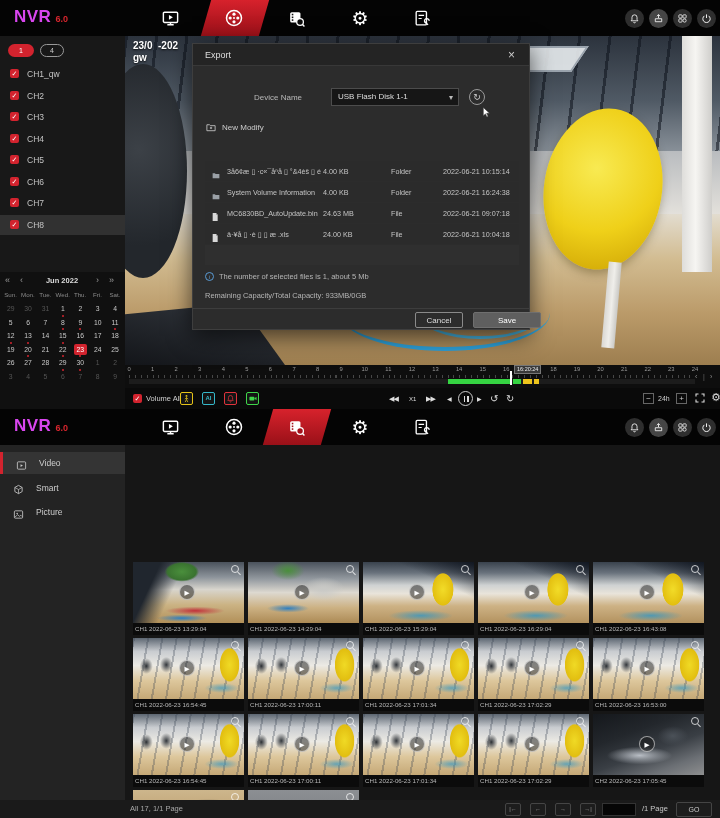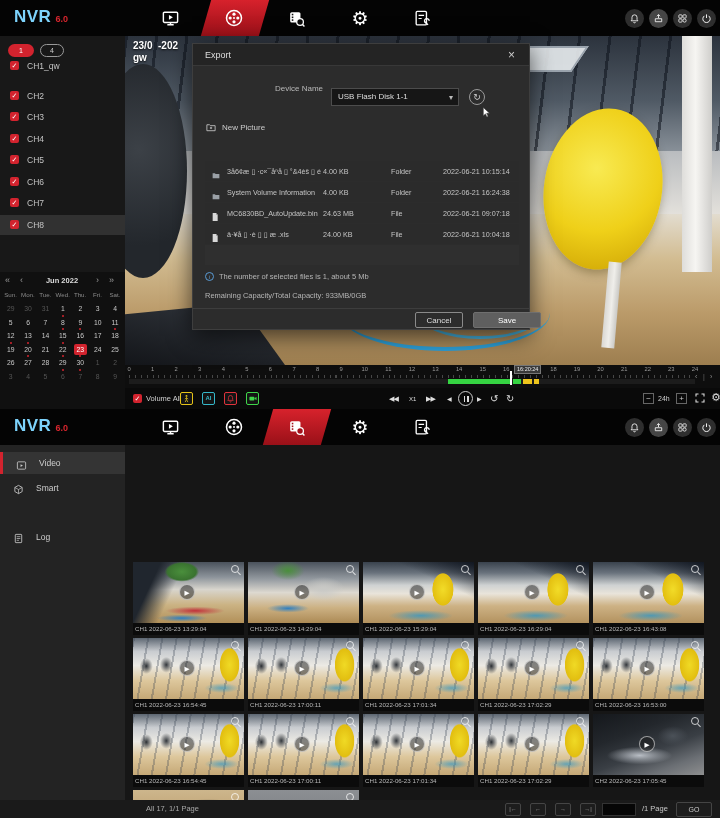--- a/index.html
+++ b/index.html
@@ -4,21 +4,21 @@
 <style>
   html,body{margin:0;padding:0;background:#000;}
   *{box-sizing:border-box;font-family:"Liberation Sans","DejaVu Sans",sans-serif;}
   .stage{position:relative;width:720px;height:818px;background:#000;overflow:hidden;}
   .screen{position:absolute;left:0;width:720px;height:409px;overflow:hidden;background:#141414;}
   .abs{position:absolute;}
 
   
   .topbar{position:absolute;left:0;top:0;width:720px;height:36px;background:#040404;z-index:5;}
   .logo{position:absolute;left:14px;top:7px;display:flex;align-items:baseline;}
-  .logo-nvr{font-size:17px;font-weight:800;color:#7dd3fc;letter-spacing:.5px;}
+  .logo-nvr{font-size:17px;font-weight:800;color:#d946ef;letter-spacing:.5px;}
   .logo-ver{font-size:9px;color:#d8262e;margin-left:4px;font-weight:600;}
   .navtab{position:absolute;top:0;width:48px;height:36px;display:flex;align-items:center;justify-content:center;background:none;border:none;cursor:pointer;z-index:2;}
   .active-bg{position:absolute;top:0;width:58px;height:36px;background:linear-gradient(180deg,#d7222c,#991018);transform:skewX(-16deg);z-index:1;}
   .sysbtn{position:absolute;top:9px;width:19px;height:19px;border-radius:50%;background:#2e2e2e;display:flex;align-items:center;justify-content:center;border:none;padding:0;cursor:pointer;}
 
   
   .pb-side{position:absolute;left:0;top:36px;width:125px;height:373px;background:#181818;}
   .pill{position:absolute;top:8px;height:13px;border-radius:7px;font-size:7px;display:flex;align-items:center;justify-content:center;color:#fff;}
   .ch-row{position:absolute;left:0;width:125px;height:20px;}
   .ch-row.active{background:#313131;}
@@ -230,21 +230,21 @@
             <path d="M12 3 v8" stroke="#fff" stroke-width="2"></path>
             <path d="M7.5 6.2 a8 8 0 1 0 9 0" fill="none" stroke="#fff" stroke-width="2"></path>
           </svg>
       </button>
     </header>
 
     <aside class="pb-side">
       <button class="pill" style="left:8px;width:26px;background:#d2232e;border:none;cursor:pointer;">1</button>
       <button class="pill" style="left:40px;width:24px;background:none;border:1px solid #999;color:#ccc;cursor:pointer;">4</button>
       <div id="channel-list">
-          <div class="ch-row" style="top: 20px;">
+          <div class="ch-row" style="top: 28px;">
             <span class="chk" style="left: 10px; top: 5px;">✓</span>
             <span class="ch-label">CH1_qw</span>
           </div>
           <div class="ch-row" style="top: 49.5px;">
             <span class="chk" style="left: 10px; top: 5px;">✓</span>
             <span class="ch-label">CH2</span>
           </div>
           <div class="ch-row" style="top: 71px;">
             <span class="chk" style="left: 10px; top: 5px;">✓</span>
             <span class="ch-label">CH3</span>
@@ -346,35 +346,35 @@
       <div class="v-cable2"></div>
       <div class="v-tread"></div>
       <div class="v-osd"><span>23/0  -202</span><br><span>gw</span></div>
     </div>
 
     <div class="dialog">
       <div class="dlg-title">
         <span>Export</span>
         <button class="dlg-close">×</button>
       </div>
-      <span class="dlg-label" style="left:40px;top:40px;width:90px;text-align:right;">Device Name</span>
+      <span class="dlg-label" style="left:40px;top:49px;width:90px;text-align:center;">Device Name</span>
       <div class="dlg-select">
         <span>USB Flash Disk 1-1</span>
         <span class="caret">▾</span>
       </div>
       <button class="refresh-btn">↻</button>
       <svg class="cursor" style="left:288px;top:62px;" width="11" height="13" viewBox="0 0 24 26">
           <path d="M5 2 L5 20 L9.8 16 L12.8 23 L15.6 21.4 L12.4 14.8 L18.6 14.4 Z" fill="#fff" stroke="#333" stroke-width="1.2"></path>
         </svg>
       <button class="newfolder">
         <svg width="12" height="11" viewBox="0 0 24 24">
             <path d="M3 6 h6 l2 2 h10 v11 H3 Z" fill="none" stroke="#ccc" stroke-width="1.8"></path>
             <path d="M12 10.5 v5 M9.5 13 h5" stroke="#ccc" stroke-width="1.8"></path>
           </svg>
-        <span>New Picture</span>
+        <span>New Modify</span>
       </button>
       <div id="file-rows">
           <div class="frow">
             <span class="ficon"><svg width="10" height="9" viewBox="0 0 24 24">
                 <path d="M3 6 h6 l2 2 h10 v11 H3 Z" fill="#9aa0a6"></path>
               </svg></span>
             <span class="fc name">3å6¢æ ▯ ·c«¯åⁿå ▯ °&amp;4èš ▯ é¢ ▯ c</span>
             <span class="fc size">4.00 KB</span>
             <span class="fc type">Folder</span>
             <span class="fc date">2022-06-21 10:15:14</span>
@@ -588,26 +588,27 @@
             </svg></span>
           <span class="lab">Smart</span>
         </div>
         <div class="s-item active" style="top: 7px;">
           <span class="ico"><svg width="11" height="11" viewBox="0 0 24 24">
               <rect x="3" y="4" width="18" height="16" rx="2" fill="none" stroke="#ccc" stroke-width="1.8"></rect>
               <path d="M10 9 L15 12 L10 15 Z" fill="#ccc"></path>
             </svg></span>
           <span class="lab">Video</span>
         </div>
-        <div class="s-item" style="top: 80.5px;">
+        <div class="s-item" style="top: 56px;">
           <span class="ico"><svg width="11" height="11" viewBox="0 0 24 24">
-              <rect x="5" y="3" width="14" height="18" rx="1.5" fill="none" stroke="#ccc" stroke-width="1.8"></rect>
-              <path d="M8 8h8 M8 12h8 M8 16h5" stroke="#ccc" stroke-width="1.5"></path>
+              <rect x="3" y="4" width="18" height="16" rx="2" fill="none" stroke="#ccc" stroke-width="1.8"></rect>
+              <circle cx="9" cy="10" r="1.6" fill="#ccc"></circle>
+              <path d="M4 18 L10 12.5 L14 16 L17 13.5 L20 16.5" stroke="#ccc" stroke-width="1.6" fill="none"></path>
             </svg></span>
-          <span class="lab">Log</span>
+          <span class="lab">Picture</span>
         </div>
       </aside>
 
     <div class="s-main"></div>
 
     <div id="chan-btns"></div>
 
     <div id="thumb-grid">
         <div class="thumb" style="left: 133px; top: 153px; height: 73px;">
           <div class="sc v1"></div>
@@ -703,21 +704,21 @@
           <div class="sc v6"></div>
           <span class="mag"></span>
         </div>
         <div class="thumb" style="left: 248px; top: 381px; height: 61px;">
           <div class="sc v7"></div>
           <span class="mag"></span>
         </div>
       </div>
 
     <div class="abs" style="left:0px;top:391px;width:720px;height:18px;background:#1a1a1a;z-index:3;">
-      <span class="flabel" style="left:130px;top:4px;font-size:7.5px;color:#a8a8a8;margin-left:16px;">All 17, 1/1 Page</span>
+      <span class="flabel" style="left:130px;top:4px;font-size:7.5px;color:#a8a8a8;">All 17, 1/1 Page</span>
       <button class="pgbtn" style="left:505px;top:3px;">|←</button>
       <button class="pgbtn" style="left:530px;top:3px;">←</button>
       <button class="pgbtn" style="left:555px;top:3px;">→</button>
       <button class="pgbtn" style="left:580px;top:3px;">→|</button>
       <input class="abs" style="left: 602px; top: 3px; width: 34px; height: 13px; background: rgb(6, 6, 6); border: 1px solid rgb(51, 51, 51); color: rgb(221, 221, 221); font-size: 7px; padding: 0px 2px;">
       <span class="flabel" style="left:642px;top:4px;font-size:7.5px;">/1 Page</span>
       <button class="pgbtn" style="left:676px;top:2px;width:36px;height:15px;font-size:7px;line-height:13px;color:#ccc;">GO</button>
     </div>
   </section>
 </div>

